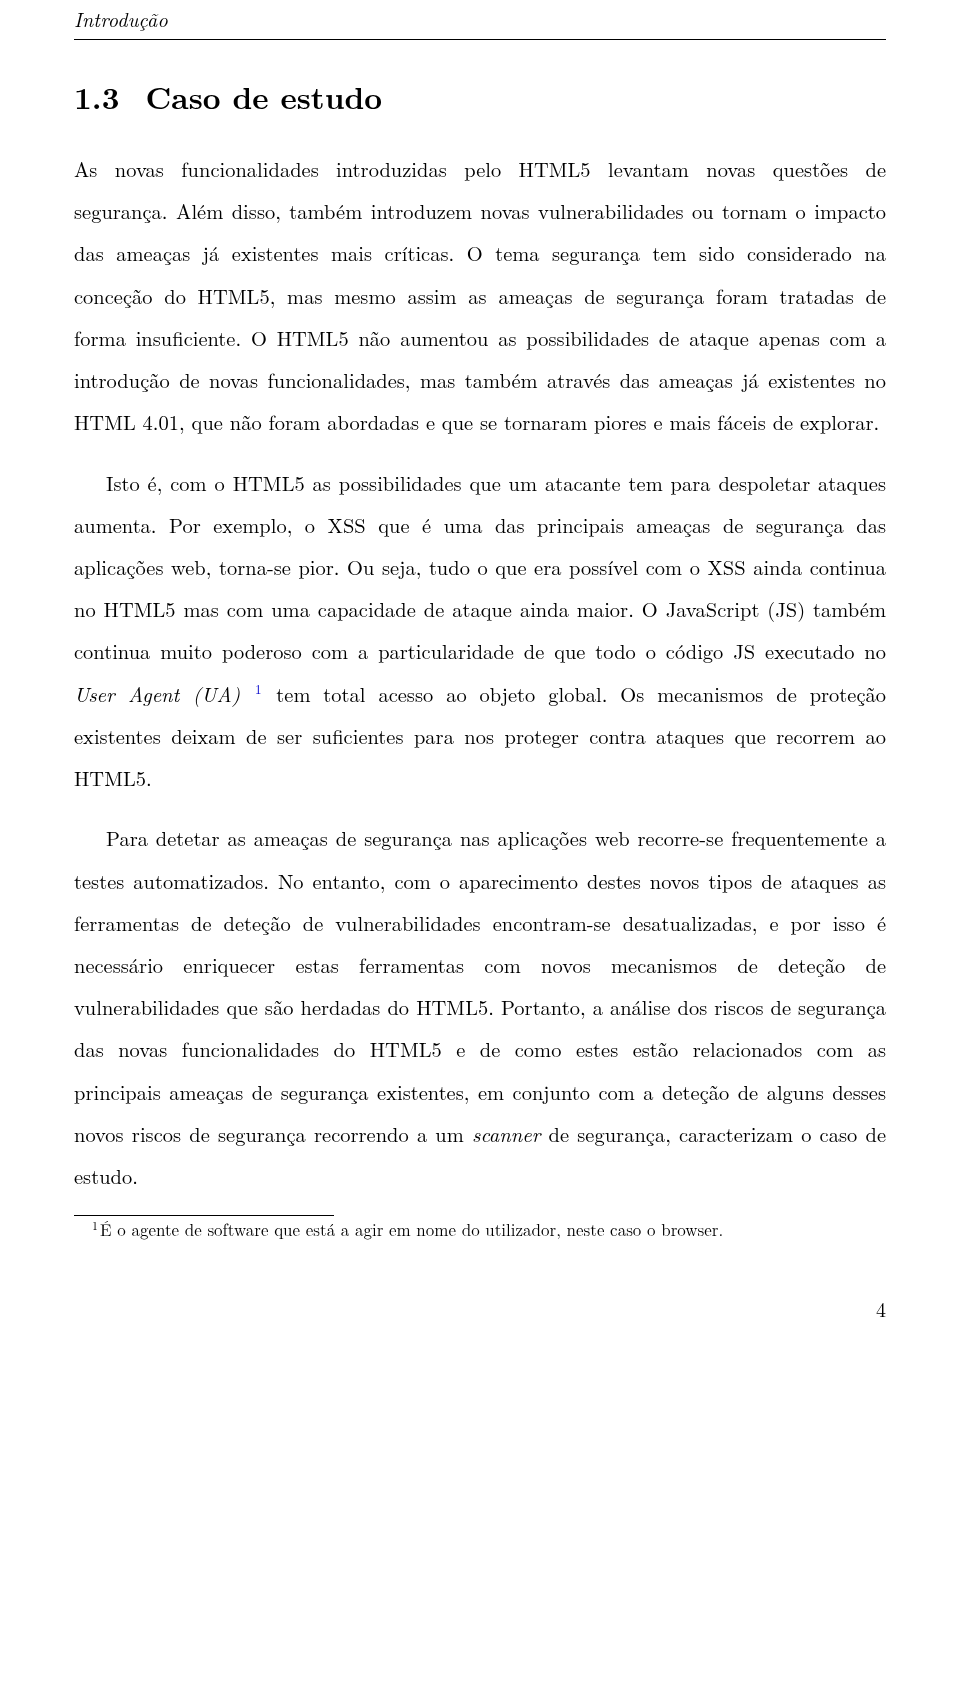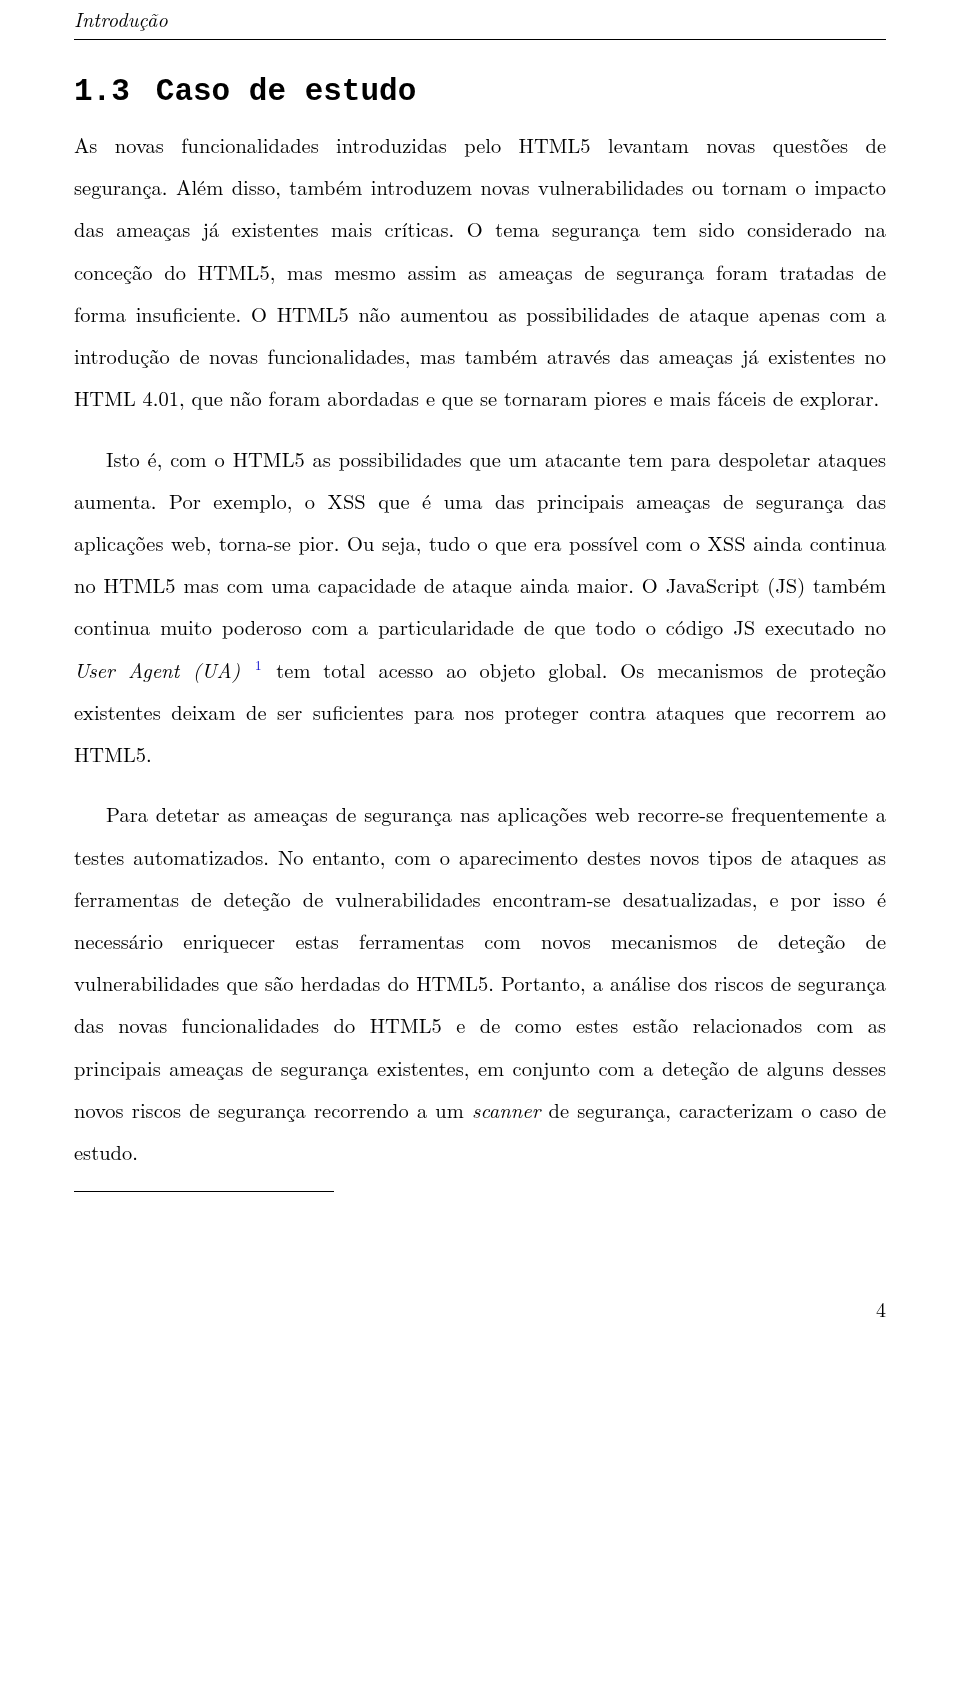--- a/index.html
+++ b/index.html
@@ -23,22 +23,21 @@
     font-size: 20px;
     padding-top: 4px;
     padding-bottom: 6px;
     border-bottom: 1px solid #000;
     margin-bottom: 34px;
     letter-spacing: 0.2px;
   }
   .section-heading {
     font-weight: bold;
     font-size: 31px;
-    margin-bottom: 15px;
-    font-family: Liberation Mono, monospace;
+    margin-bottom: 30px;
   }
   .section-heading .secnum {
     display: inline-block;
     margin-right: 26px;
   }
   .body {
     font-size: 20.5px;
     line-height: 2.06;
     text-align: justify;
     text-justify: inter-word;
@@ -102,18 +101,21 @@
 
     <p class="para">
       <span>Isto é, com o HTML5 as possibilidades que um atacante tem para despoletar ataques aumenta. Por exemplo, o XSS que é uma das principais ameaças de segurança das aplicações web, torna-se pior. Ou seja, tudo o que era possível com o XSS ainda continua no HTML5 mas com uma capacidade de ataque ainda maior. O JavaScript (JS) também continua muito poderoso com a particularidade de que todo o código JS executado no </span><span class="ital">User Agent (UA)</span> <a class="fn-ref" href="#fn1">1</a><span> tem total acesso ao objeto global. Os mecanismos de proteção existentes deixam de ser suficientes para nos proteger contra ataques que recorrem ao HTML5.</span>
     </p>
 
     <p class="para">
       <span>Para detetar as ameaças de segurança nas aplicações web recorre-se frequentemente a testes automatizados. No entanto, com o aparecimento destes novos tipos de ataques as ferramentas de deteção de vulnerabilidades encontram-se desatualizadas, e por isso é necessário enriquecer estas ferramentas com novos mecanismos de deteção de vulnerabilidades que são herdadas do HTML5. Portanto, a análise dos riscos de segurança das novas funcionalidades do HTML5 e de como estes estão relacionados com as principais ameaças de segurança existentes, em conjunto com a deteção de alguns desses novos riscos de segurança recorrendo a um </span><span class="ital">scanner</span><span> de segurança, caracterizam o caso de estudo.</span>
     </p>
 
     <hr class="fn-rule">
+    <div class="footnote" id="fn1">
+      <span class="fn-num">1</span><span>É o agente de software que está a agir em nome do utilizador, neste caso o browser.</span>
+    </div>
 
   </div>
 
   <div class="page-number">4</div>
 
 </div>
 
 </body></html>

